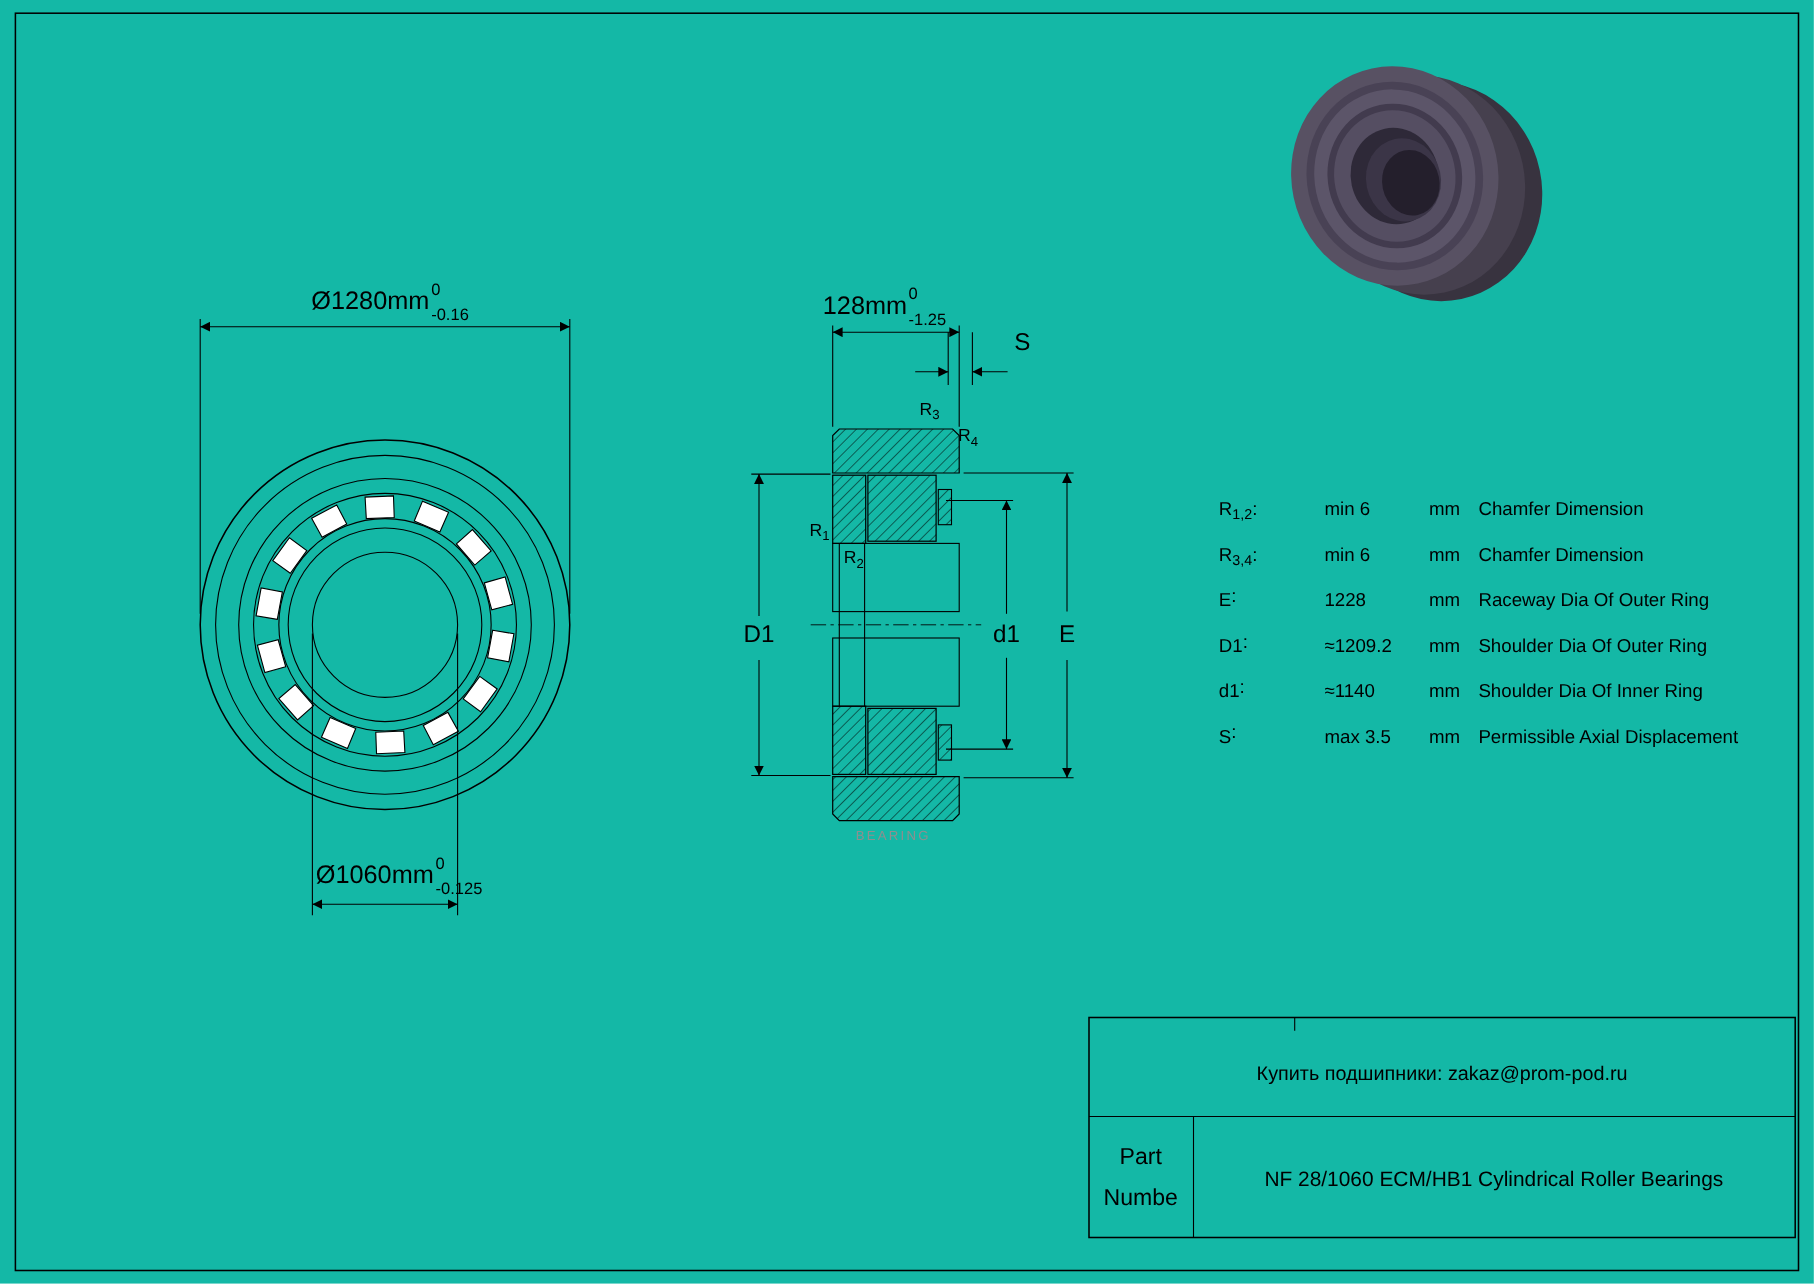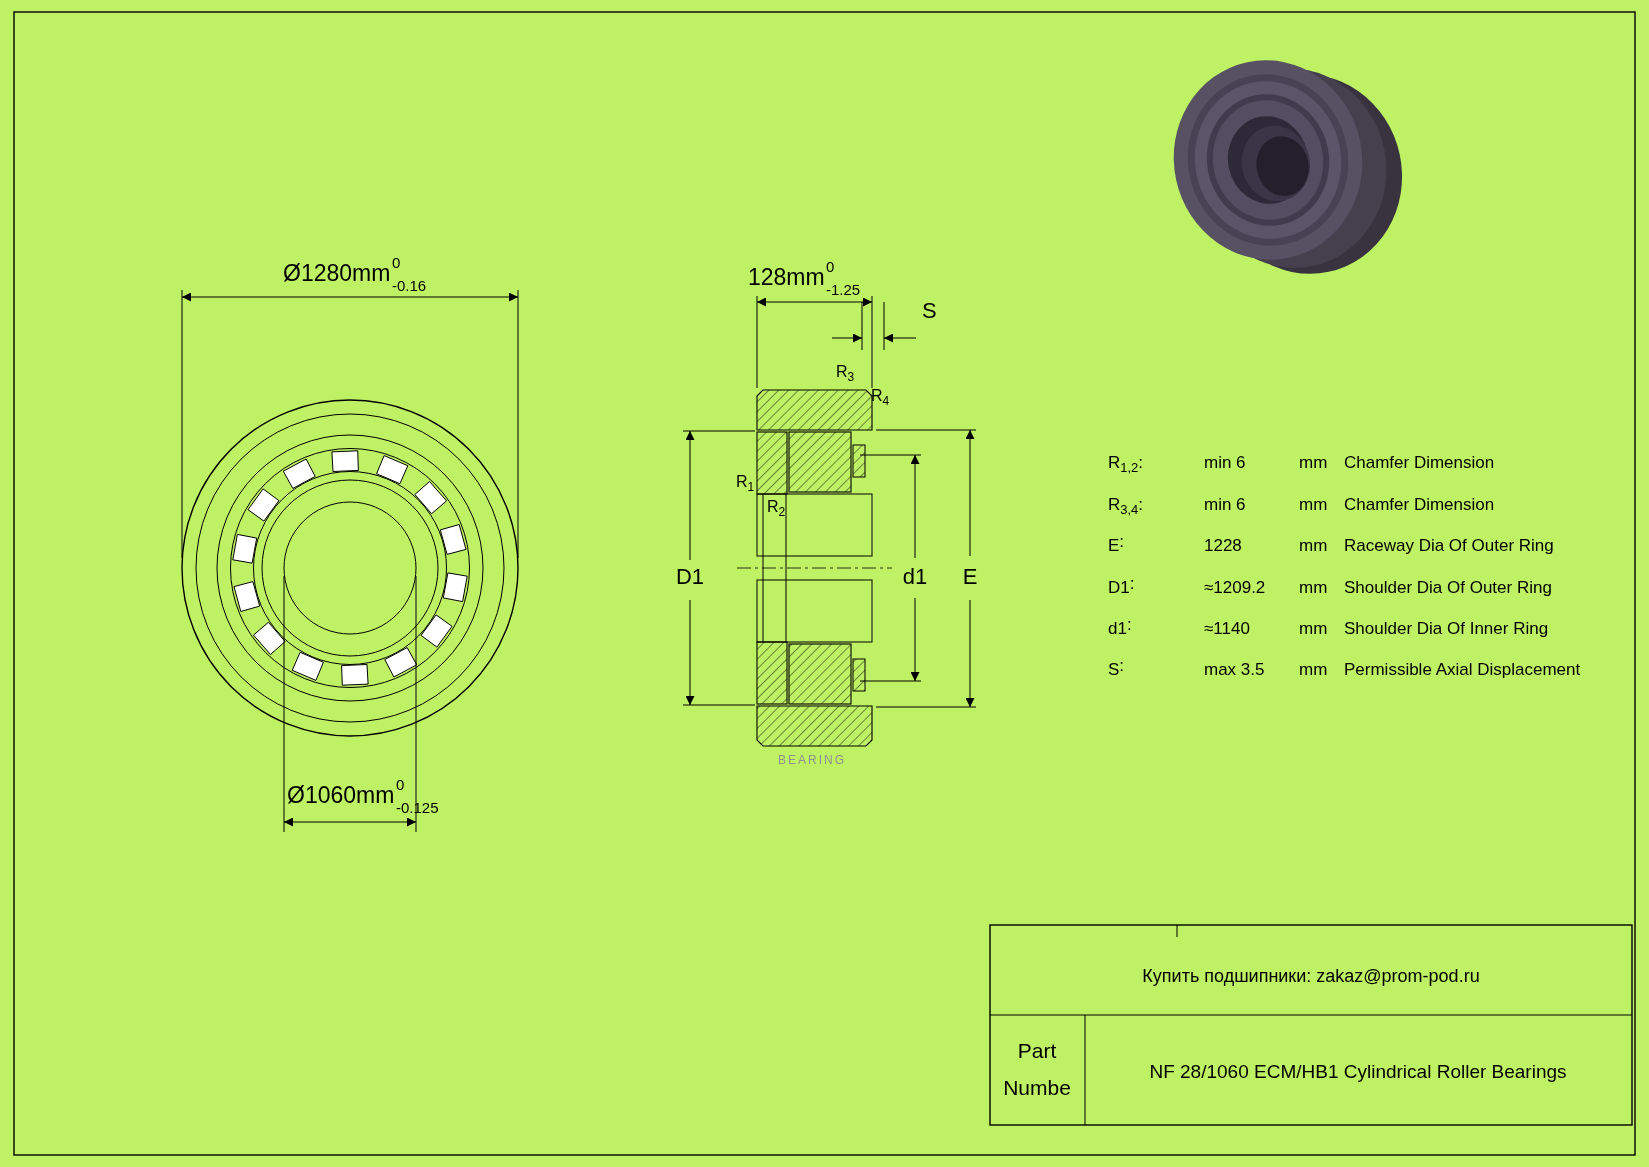--- a/index.html
+++ b/index.html
@@ -1,16 +1,16 @@
 <!DOCTYPE html>
 <html><head>
 <meta charset="utf-8">
 <style>
   html,body{margin:0;padding:0;background:#fff;}
-  .page{position:relative;width:1649px;height:1167px;background:#bef264;overflow:hidden;}
+  .page{position:relative;width:1649px;height:1167px;background:#14b8a6;overflow:hidden;}
   svg{display:block;}
   text{fill:#000;font-family:"Liberation Sans","DejaVu Sans",sans-serif;}
   .dim{font-size:23px;}
   .tol{font-size:15px;}
   .lbl{font-size:22px;}
   .rlbl{font-size:16px;}
   .rsub{font-size:12px;}
   .tbl{font-size:17px;}
   .tsub{font-size:13px;}
   .contact{font-size:18px;}

